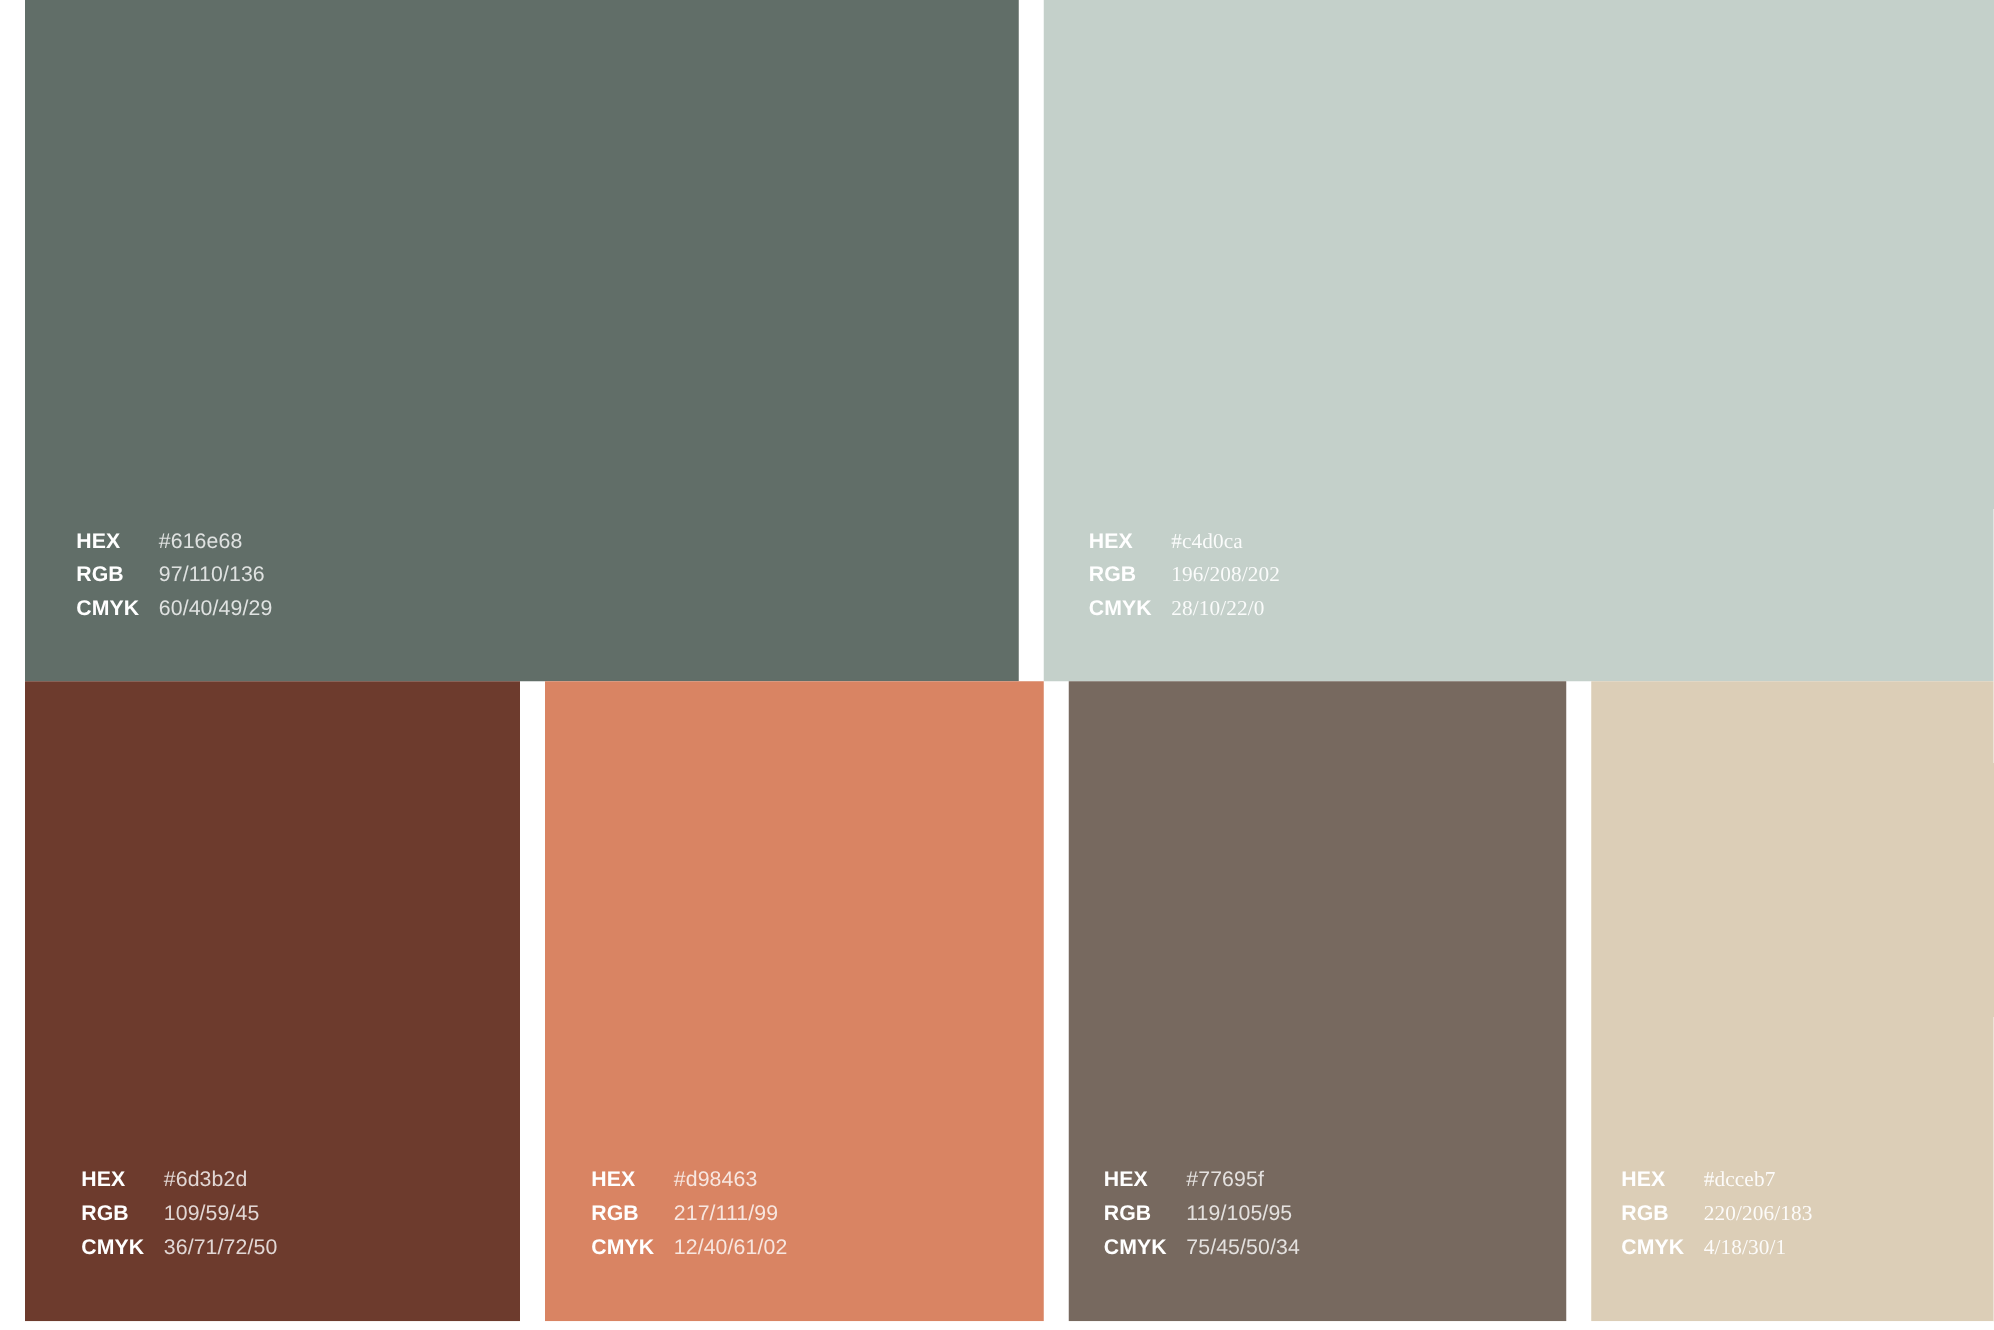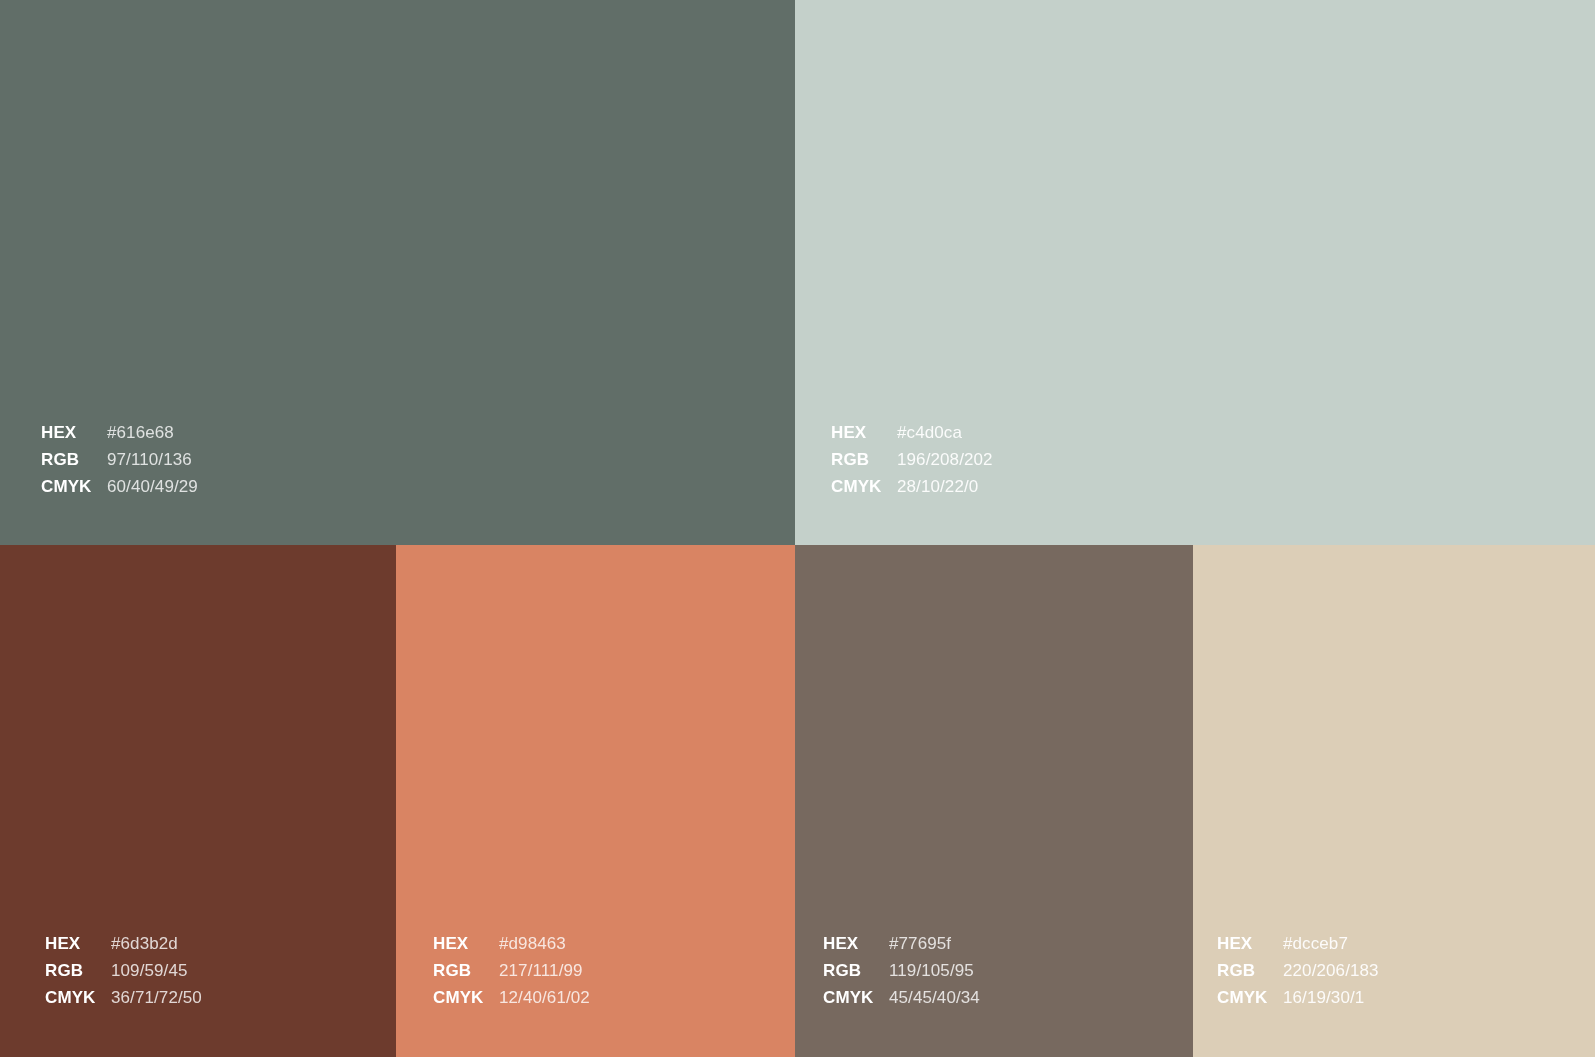--- a/index.html
+++ b/index.html
@@ -34,20 +34,21 @@
   }
 
   
   .swatch {
     position: relative;
     box-sizing: border-box;
     display: flex;
     flex-direction: column;
     justify-content: flex-end;
     overflow: hidden;
+    margin-left: 20px;
   }
   .swatch-row-top .swatch {
     flex: 0 0 auto;
   }
   .swatch-row-top .swatch:nth-child(1) { width: 795px; }
   .swatch-row-top .swatch:nth-child(2) { width: 800px; }
 
   .swatch-row-bottom .swatch {
     flex: 0 0 auto;
   }
@@ -89,20 +90,21 @@
 
   .spec-value {
     flex: 0 0 auto;
     font-weight: 400;
     color: rgba(255, 255, 255, 0.80);
   }
 
   
   .swatch.tone-light .spec-value {
     color: rgba(255, 255, 255, 0.92);
+    font-family: Liberation Serif, serif;
   }
 
   
   .board-bottom-strip {
     position: absolute;
     left: 0;
     bottom: 0;
     width: 1595px;
     height: 7px;
     background: #ffffff;
@@ -192,38 +194,38 @@
         <div class="spec-line">
           <span class="spec-key">HEX</span>
           <span class="spec-value">#77695f</span>
         </div>
         <div class="spec-line">
           <span class="spec-key">RGB</span>
           <span class="spec-value">119/105/95</span>
         </div>
         <div class="spec-line">
           <span class="spec-key">CMYK</span>
-          <span class="spec-value">45/45/40/34</span>
+          <span class="spec-value">75/45/50/34</span>
         </div>
       </div>
     </div>
 
     <div class="swatch tone-light" style="background-color: rgb(220, 206, 183);">
       <div class="swatch-specs">
         <div class="spec-line">
           <span class="spec-key">HEX</span>
           <span class="spec-value">#dcceb7</span>
         </div>
         <div class="spec-line">
           <span class="spec-key">RGB</span>
           <span class="spec-value">220/206/183</span>
         </div>
         <div class="spec-line">
           <span class="spec-key">CMYK</span>
-          <span class="spec-value">16/19/30/1</span>
+          <span class="spec-value">4/18/30/1</span>
         </div>
       </div>
     </div>
 
   </div>
 
   <div class="board-bottom-strip"></div>
 
 </div>
 

